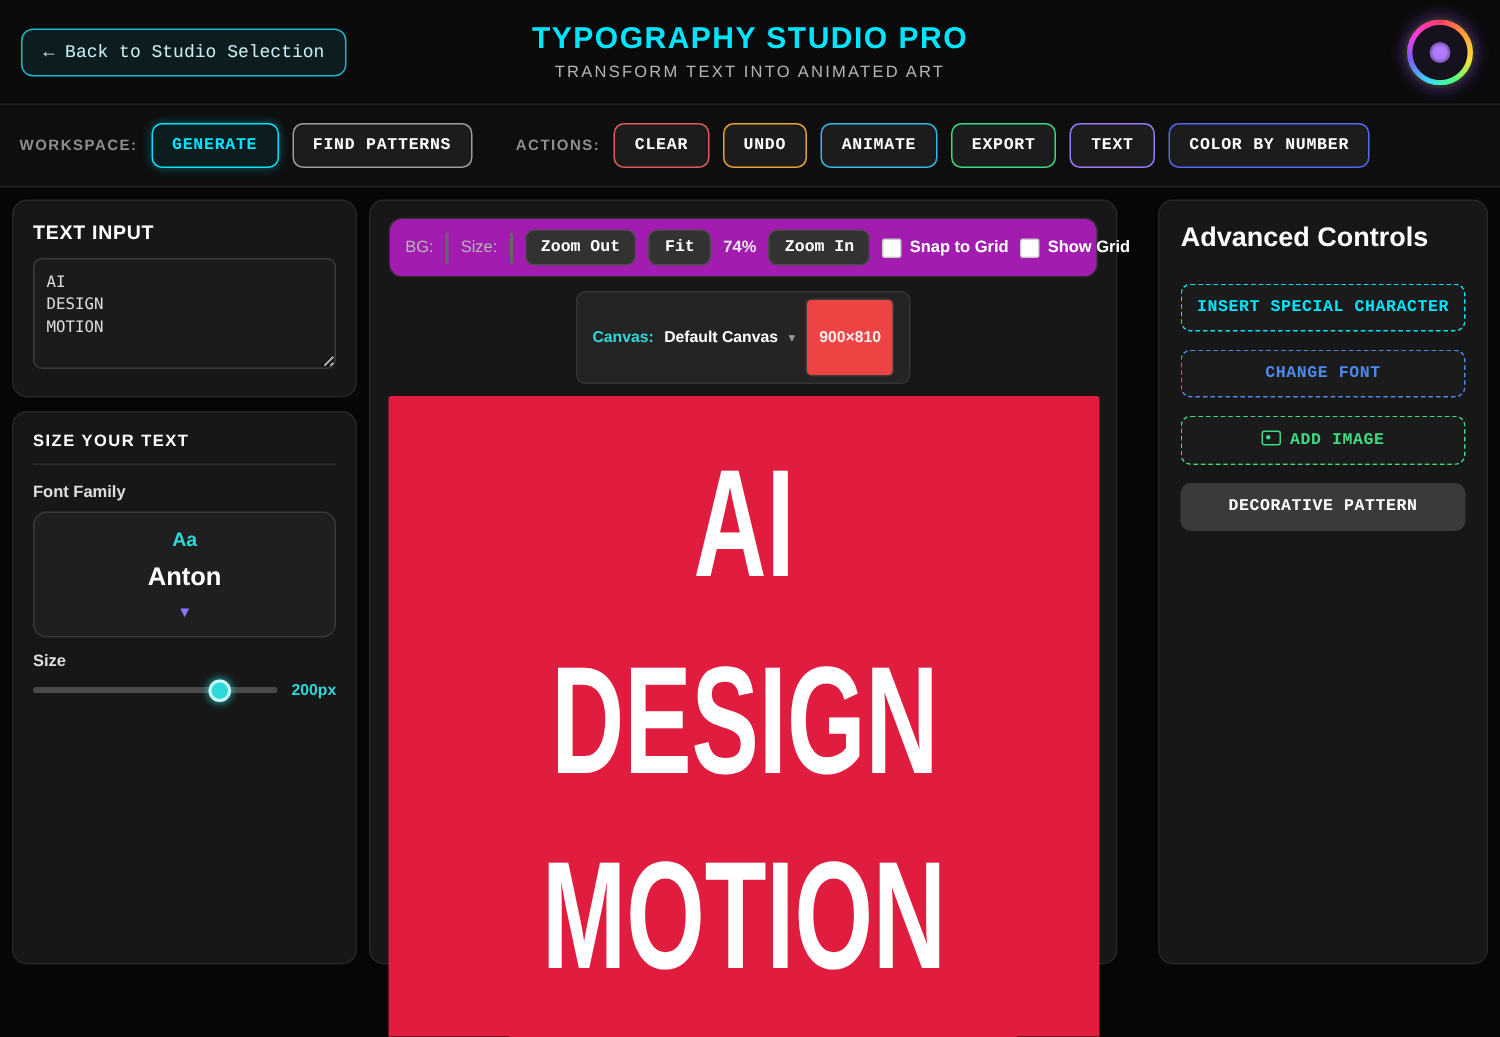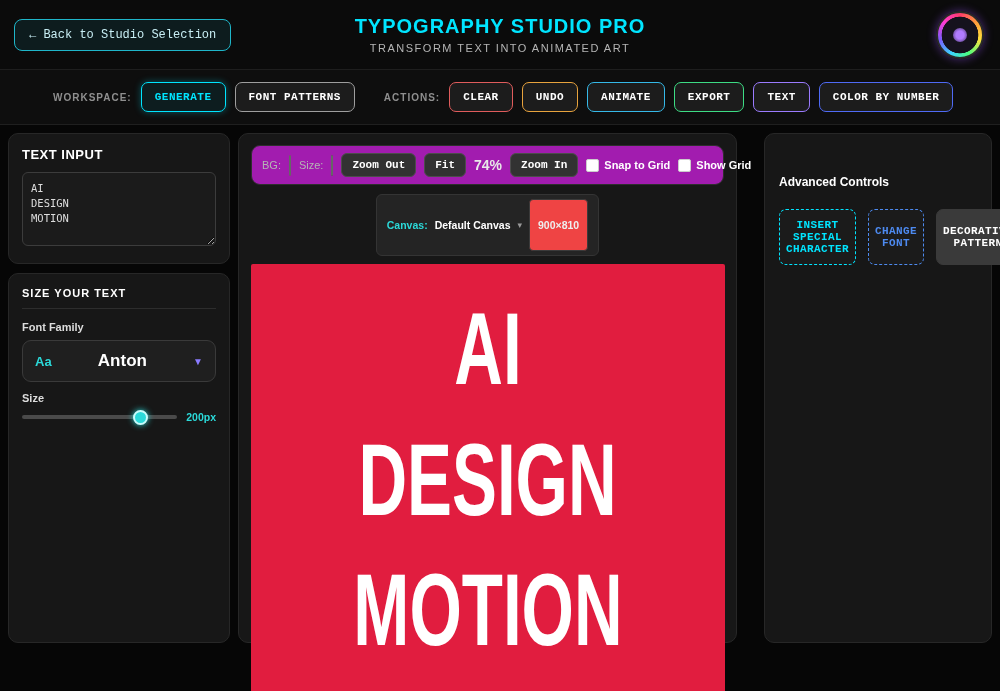--- a/index.html
+++ b/index.html
@@ -37,21 +37,21 @@
     content:""; position:absolute; left:50%; top:50%; width:14px; height:14px;
     transform:translate(-50%,-50%); border-radius:50%;
     background:radial-gradient(circle,#b07bff 0 40%, #3a2b55 100%);
   }
 
   
   .toolbar {
     height:55px; background:#0e0e0e; border-bottom:1px solid #1f1f1f;
     display:flex; align-items:center; gap:9px; padding:0 13px;
   }
-  .tlabel { font-size:10px; font-weight:bold; color:#8f8f8f; letter-spacing:1px;margin-left:40px; }
+  .tlabel { font-size:10px; font-weight:bold; color:#8f8f8f; letter-spacing:1px; }
   .tlabel.actions { margin-left:20px; }
   .btn {
     background:#1c1c1c; border:1px solid #4a4a4a; color:#fff;
     border-radius:7px; font-size:11px; font-weight:bold;
     padding:8px 13px; letter-spacing:.5px; white-space:nowrap;
   }
   .btn.generate { background:rgba(0,229,255,.07); box-shadow:0 0 7px rgba(0,229,255,.35); }
 
   
   .main { display:flex; padding:8px; gap:8px; height:526px; }
@@ -72,21 +72,21 @@
     font-size:10.5px; padding:8px; resize:vertical; line-height:1.45;
   }
   .sub-title {
     font-size:11px; font-weight:bold; letter-spacing:1px;
     padding-bottom:9px; border-bottom:1px solid #2d2d2d; margin-bottom:12px;
   }
   .field-label { font-size:11px; color:#ddd; font-weight:bold; margin:10px 0 7px; }
   .font-select {
     display:flex; align-items:center; gap:8px;
     background:#1f1f1f; border:1px solid #3a3a3a; border-radius:9px;
-    padding:10px 12px; cursor:pointer;
+    padding:10px 12px; cursor:pointer;flex-direction:column;
   }
   .aa-icon { color:#2bd9d9; font-weight:bold; font-size:13px; }
   .font-name { flex:1; text-align:center; font-size:17px; font-weight:bold; }
   .chev { color:#8a7bff; font-size:10px; }
   .slider-row { display:flex; align-items:center; gap:9px; margin-top:4px; }
   input[type=range]{
     -webkit-appearance:none; appearance:none; flex:1; height:4px;
     background:#4a4a4a; border-radius:2px; outline:none;
   }
   input[type=range]::-webkit-slider-thumb{
@@ -111,21 +111,21 @@
   .canvas-toolbar {
     display:flex; align-items:center; gap:8px;
     background:#a21caf; border:1px solid #2e2e2e; border-radius:9px;
     padding:7px 10px; font-size:11px; color:#b5b5b5;
   }
   .swatch { width:21px; height:21px; border-radius:5px; border:1px solid #666; }
   .cbtn {
     background:#323232; border:1px solid #4c4c4c; color:#fff;
     border-radius:6px; padding:5px 10px; font-size:11px; font-weight:bold; white-space:nowrap;
   }
-  .zoom-level { color:#e8e8e8; font-weight:bold; font-size:14px; }
+  .zoom-level { color:#e8e8e8; font-weight:bold; font-size:11px; }
   .cb-wrap { display:flex; align-items:center; gap:5px; font-size:11px; font-weight:bold; color:#fff; white-space:nowrap; cursor:pointer; }
   .cb { -webkit-appearance:none; appearance:none; width:13px; height:13px; background:#fff; border:1px solid #ccc; border-radius:2px; margin:0; cursor:pointer; }
   .canvas-meta {
     display:flex; align-items:center; gap:7px; width:fit-content; margin:9px auto 8px;
     background:#242424; border:1px solid #343434; border-radius:6px;
     padding:4px 10px; font-size:10.5px; color:#ccc;
   }
   .meta-label { color:#2bd9d9; font-weight:bold; }
   .meta-name { color:#fff; font-weight:bold; }
   .meta-chev { color:#999; font-size:9px; }
@@ -137,22 +137,22 @@
     width:474px; height:432px; margin:0 auto; border-radius:2px;
     display:flex; flex-direction:column; align-items:center; justify-content:center;
     cursor:pointer;
   }
   .word {
     color:#fff; font-weight:bold; font-size:102px; line-height:1.28;
     letter-spacing:0; transform:scaleX(.66); white-space:nowrap;
   }
 
   
-  .adv-title { font-size:12px; font-weight:bold; margin-bottom:20px;margin-top:27px; }
-  .adv-stack { display:flex; flex-direction:row; gap:12px; }
+  .adv-title { font-size:18px; font-weight:bold; margin-bottom:20px; }
+  .adv-stack { display:flex; flex-direction:column; gap:12px; }
   .adv-btn {
     width:100%; background:#1b1b1b; border:1.5px dashed #555;
     border-radius:7px; padding:9px 6px; font-size:11px; font-weight:bold;
     letter-spacing:.4px; color:#fff;
   }
   .adv-btn.solid { background:#3a3a3a; border:1px solid #3a3a3a; color:#fff; }
   .img-icon {
     display:inline-block; width:13px; height:10px; border:1.5px solid currentColor;
     border-radius:2px; margin-right:6px; vertical-align:-1px; position:relative;
   }
@@ -169,21 +169,21 @@
   <div class="title-wrap">
     <div class="app-title">TYPOGRAPHY STUDIO PRO</div>
     <div class="app-subtitle">TRANSFORM TEXT INTO ANIMATED ART</div>
   </div>
   <div class="logo"></div>
 </div>
 
 <div class="toolbar">
   <span class="tlabel">WORKSPACE:</span>
   <button class="btn generate" style="border-color: rgb(0, 229, 255); color: rgb(0, 229, 255);">GENERATE</button>
-  <button class="btn" style="border-color: rgb(158, 158, 158);">FONT PATTERNS</button>
+  <button class="btn" style="border-color: rgb(158, 158, 158);">FIND PATTERNS</button>
   <span class="tlabel actions">ACTIONS:</span>
   <button class="btn" style="border-color: rgb(224, 92, 92);">CLEAR</button>
   <button class="btn" style="border-color: rgb(232, 163, 61);">UNDO</button>
   <button class="btn" style="border-color: rgb(53, 185, 232);">ANIMATE</button>
   <button class="btn" style="border-color: rgb(61, 220, 132);">EXPORT</button>
   <button class="btn" style="border-color: rgb(155, 123, 255);">TEXT</button>
   <button class="btn" style="border-color: rgb(79, 106, 245);">COLOR BY NUMBER</button>
 </div>
 
 <div class="main">
@@ -248,17 +248,20 @@
       <div class="word" style="color: rgb(255, 255, 255);">DESIGN</div>
       <div class="word" style="color: rgb(255, 255, 255);">MOTION</div>
     </div>
   </div>
 
   <div class="panel right-col">
     <div class="adv-title">Advanced Controls</div>
     <div class="adv-stack">
       <button class="adv-btn" style="border-color: rgb(0, 229, 255); color: rgb(0, 229, 255);">INSERT SPECIAL CHARACTER</button>
       <button class="adv-btn" style="border-color: rgb(77, 138, 240); color: rgb(77, 138, 240);">CHANGE FONT</button>
+      <button class="adv-btn" style="border-color: rgb(61, 220, 132); color: rgb(61, 220, 132);">
+        <span class="img-icon"></span><span>ADD IMAGE</span>
+      </button>
       <button class="adv-btn solid">DECORATIVE PATTERN</button>
     </div>
   </div>
 
 </div>
 
 </body></html>

